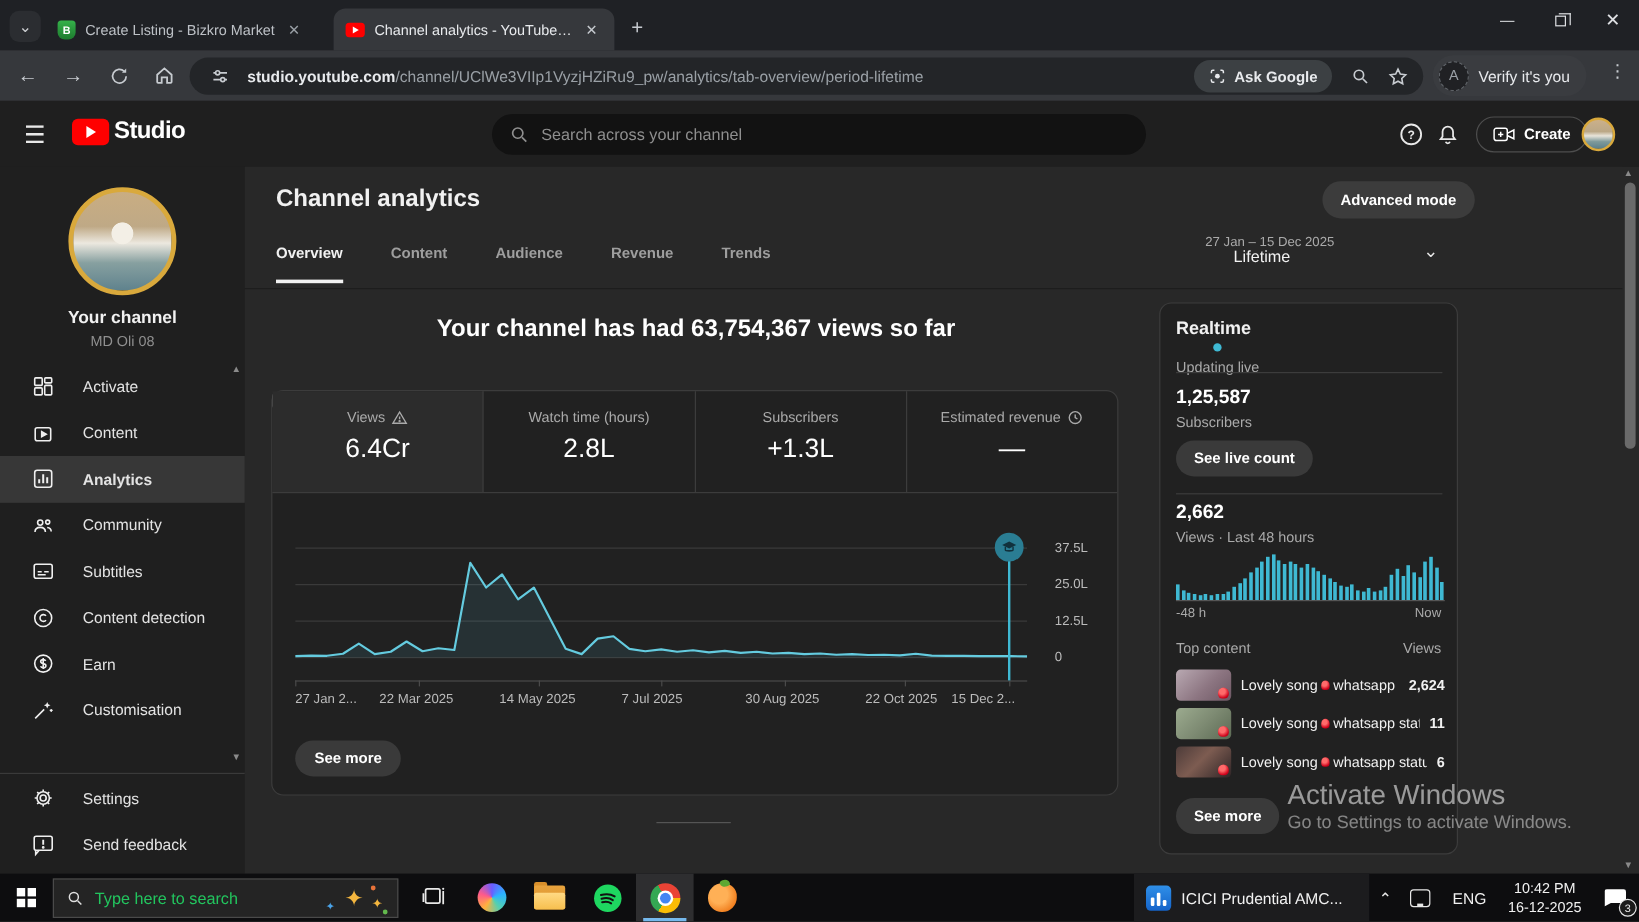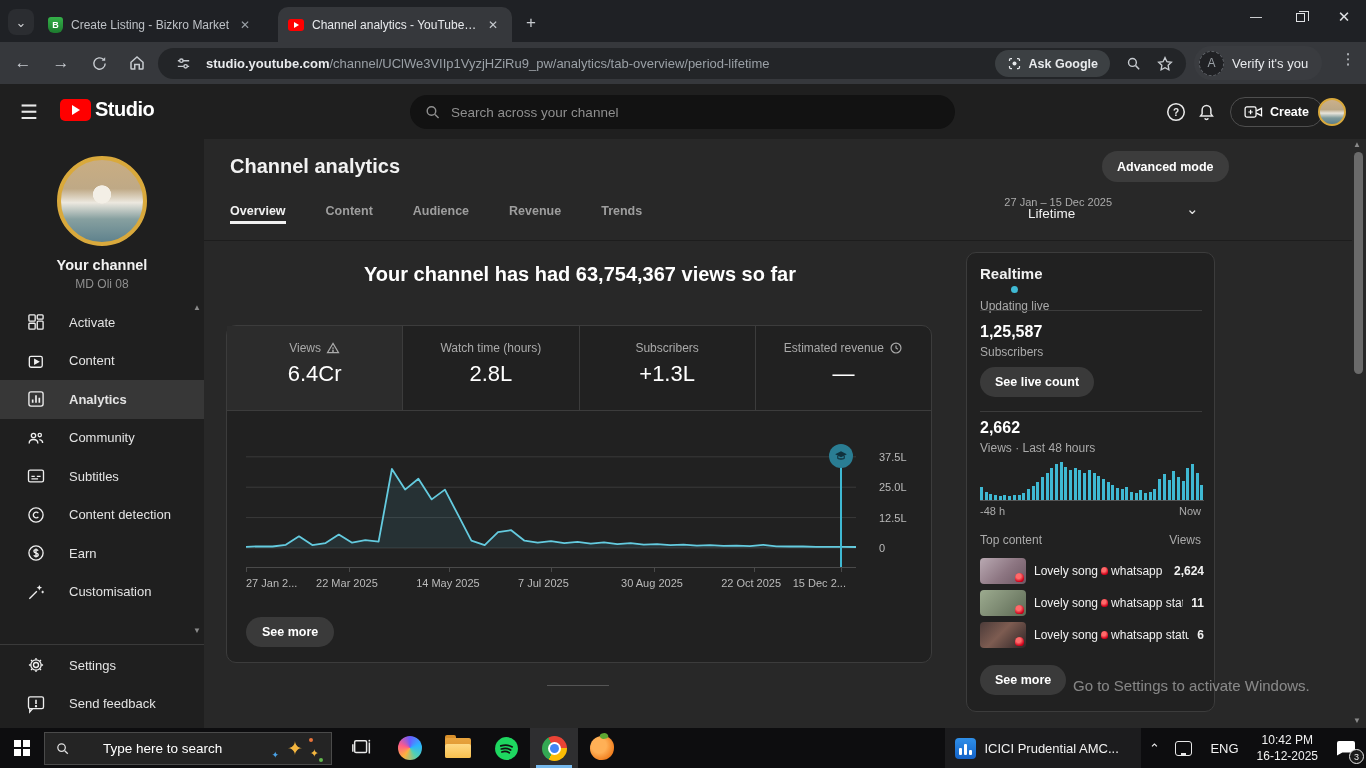--- a/index.html
+++ b/index.html
@@ -91,21 +91,21 @@
 
   
   #main { left:204px; top:139px; width:1148px; height:589px; background:#282828; }
   .page-title { left:230px; top:155px; color:#f1f1f1; font-size:20px; font-weight:bold; }
   .adv-btn { left:1102px; top:151px; height:31px; background:#3c3c3c; border-radius:16px;
     color:#fff; font-size:12.5px; font-weight:bold; display:flex; align-items:center; padding:0 15px; }
   .date-range { left:960px; top:196px; width:152px; text-align:right; color:#aaa; font-size:11px; }
   .period { left:1028px; top:206px; color:#f1f1f1; font-size:13.5px; }
   .period-chevron { left:1186px; top:200px; color:#e8e8e8; font-size:15px; }
   #analytics-tabs { left:230px; top:204px; display:flex; gap:40px; }
-  .atab { color:#9e9e9e; font-size:12.5px; font-weight:bold; padding-bottom:6px; position:relative; }
+  .atab { color:#9e9e9e; font-size:12.5px; font-weight:bold; padding-bottom:18px; position:relative; }
   .atab.active { color:#f1f1f1; }
   .atab.active::after { content:""; position:absolute; left:0; right:0; bottom:0; height:3px; background:#f1f1f1; }
   .tabrow-border { left:204px; top:240px; width:1148px; height:1px; background:#1d1d1d; }
 
   .headline { left:230px; top:263px; width:700px; text-align:center; color:#fff;
     font-size:20px; font-weight:bold; }
 
   #overview-card { left:226px; top:325px; width:706px; height:338px; background:#212121;
     border:1px solid #3c3c3c; border-radius:10px; }
   #metric-row { left:0; top:0; width:704px; height:85px; display:flex; border-bottom:1px solid #3c3c3c; }
@@ -174,21 +174,21 @@
   .pg-thumb { left:1354px; top:152px; width:9px; height:222px; background:#6a6a6a; border-radius:5px; }
   .pg-scroll-dn { left:1353px; top:716px; color:#8a8a8a; font-size:8px; }
 
   
   #taskbar { left:0; top:728px; width:1366px; height:40px; background:#0d0d0f; display:flex; align-items:center; z-index:40; }
   .tb-start { width:44px; height:40px; display:flex; align-items:center; justify-content:center; }
   .winlogo { width:16px; height:16px; display:grid; grid-template-columns:7px 7px; grid-template-rows:7px 7px; gap:2px; }
   .winlogo div { background:#fff; }
   #tb-search { width:288px; height:33px; background:#242424; border:1px solid #4a4a4a;
     display:flex; align-items:center; padding:0 10px; gap:9px; position:relative; }
-  #tb-search .ph { color:#ffffff; font-size:13.5px;margin-left:24px; }
+  #tb-search .ph { color:#22c55e; font-size:13.5px; }
   .spark-big { position:absolute; right:28px; top:4px; color:#f4b63f; font-size:19px; }
   .spark-sm { position:absolute; right:12px; top:14px; color:#f4b63f; font-size:11px; }
   .spark-blue { position:absolute; right:52px; top:17px; color:#4aa3e8; font-size:9px; }
   .spark-dot-o { position:absolute; right:18px; top:5px; width:4px; height:4px; border-radius:50%; background:#e8733a; }
   .spark-dot-g { position:absolute; right:8px; top:25px; width:4px; height:4px; border-radius:50%; background:#63b94d; }
   .tb-ic { width:48px; height:40px; display:flex; align-items:center; justify-content:center; position:relative; }
   .tb-ic.active-app { background:#2e2e30; }
   .tb-ic.active-app::after { content:""; position:absolute; left:6px; right:6px; bottom:0; height:3px; background:#76b9ed; }
   .copilot { width:24px; height:24px; border-radius:50%;
     background:conic-gradient(#6a5cff,#2bb3ff,#53d0b0,#ffb13d,#ff5a8a,#6a5cff); }
@@ -658,20 +658,21 @@
             <span>Lovely song</span>
             <span class="rose-inline"></span>
             <span>whatsapp statu...</span>
           </span>
           <span class="rviews">6</span>
         </div>
       </div>
     <div class="rt rt-seemore">See more</div>
   </div>
 
+  <div class="watermark1 abs">Activate Windows</div>
   <div class="watermark2 abs">Go to Settings to activate Windows.</div>
 
   <div class="pg-scroll-up abs">▲</div>
   <div class="pg-thumb abs"></div>
   <div class="pg-scroll-dn abs">▼</div>
 
   <div id="taskbar" class="abs">
     <div class="tb-start">
       <div class="winlogo">
           <div></div>

